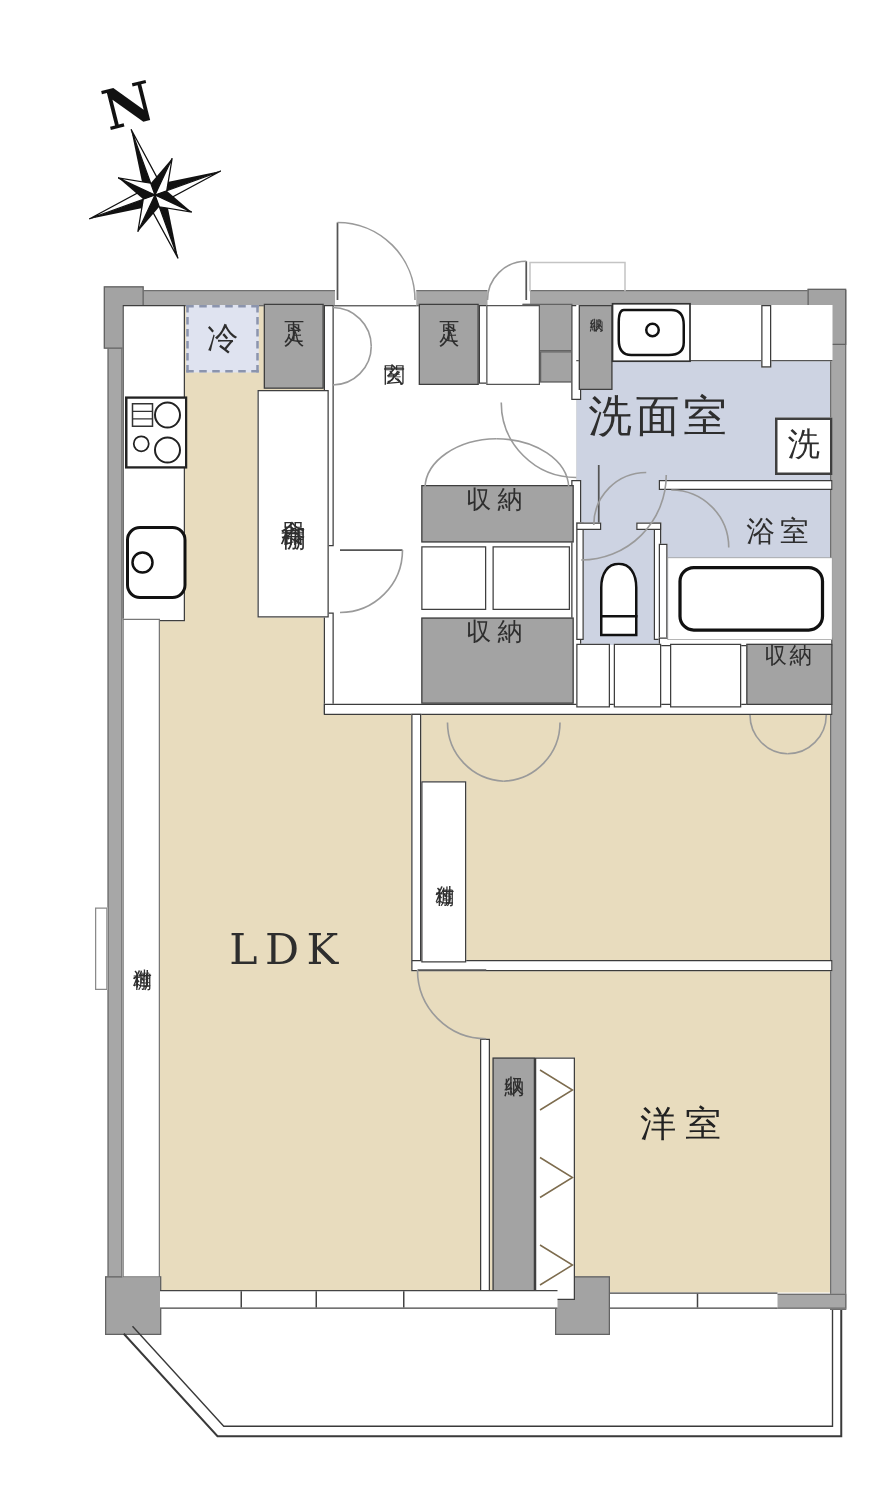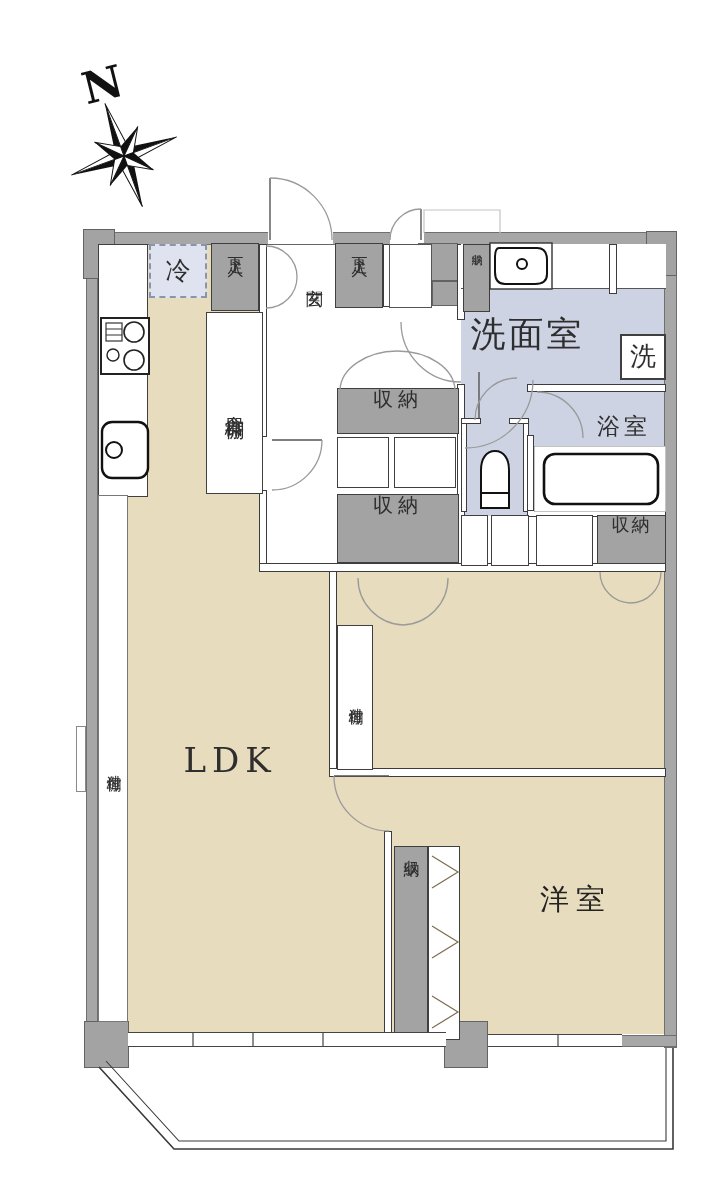--- a/index.html
+++ b/index.html
@@ -188,21 +188,21 @@
 
   <div class="abs" style="left:98px;top:495px;width:30px;height:527px;background:#fff;border:1px solid #777;"></div>
   <div class="abs lbl" style="left:99px;top:716px;width:28px;height:96px;">
     <span class="vtext" style="font-size:15px;letter-spacing:1px;">造付棚</span>
   </div>
 
   <div class="abs whitebox lbl" style="left:337px;top:625px;width:36px;height:145px;border-width:1px;">
     <span class="vtext" style="font-size:15px;letter-spacing:1px;">造付棚</span>
   </div>
 
-  <div class="abs lbl" style="left:481px;top:880px;width:190px;height:38px;">
+  <div class="abs lbl" style="left:453px;top:880px;width:190px;height:38px;">
     <span class="room-name" style="font-size:29px;">洋室</span>
   </div>
   <div class="abs whitebox" style="left:428px;top:846px;width:32px;height:194px;border-width:1px;"></div>
   <div class="abs tanbox" style="left:394px;top:846px;width:34px;height:194px;">
     <span class="vtext lbl" style="font-size:16px;">収納</span>
   </div>
 
   <div class="abs" style="left:128px;top:1032px;width:318px;height:15px;background:#fff;border-top:1.5px solid #444;border-bottom:1.5px solid #444;"></div>
   <div class="abs" style="left:488px;top:1034px;width:134px;height:13px;background:#fff;border-top:1.5px solid #444;border-bottom:1.5px solid #444;"></div>
 

